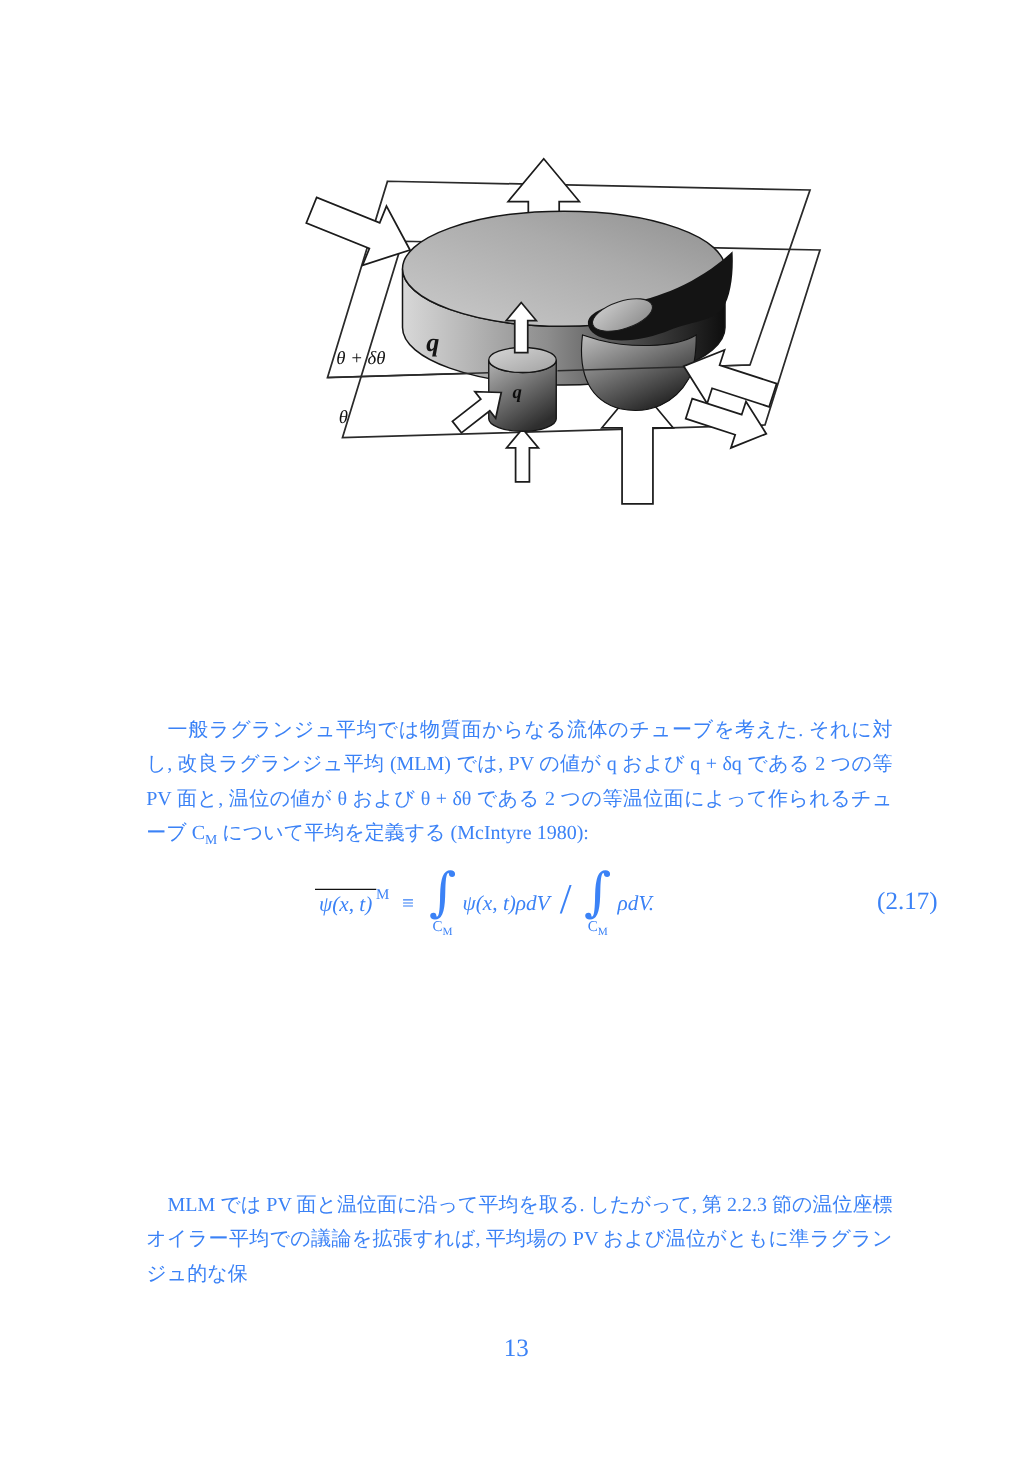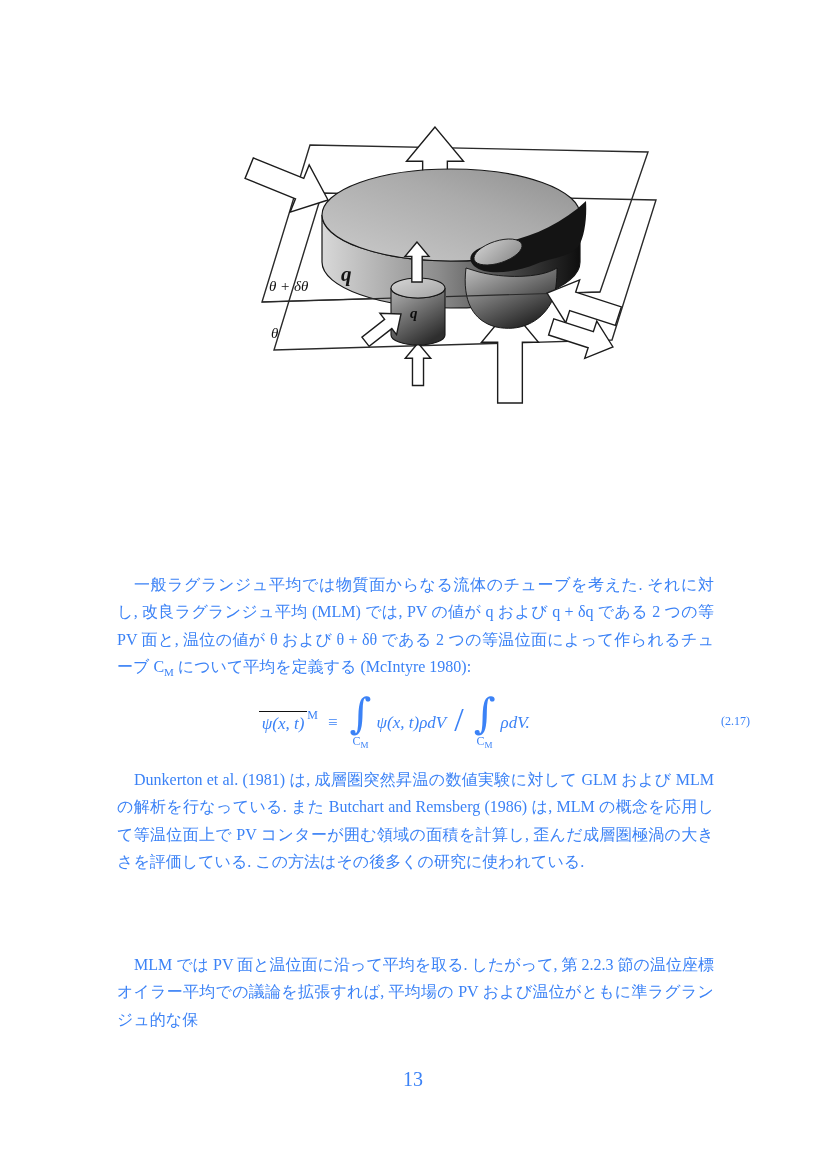--- a/index.html
+++ b/index.html
@@ -53,21 +53,21 @@
   }
   .eq-ovl{border-top:1.3px solid #111;padding:2px 3px 0 3px;}
   .eq-sup{font-style:normal;font-size:12px;vertical-align:top;position:relative;top:-7px;}
   .eq-equiv{font-style:normal;font-size:17px;margin:0 10px;}
   .intwrap{display:inline-flex;flex-direction:column;align-items:center;margin:0 5px 0 2px;}
   .int{font-style:normal;font-size:42px;line-height:38px;font-family:"DejaVu Serif",serif;}
   .intsub{font-style:normal;font-size:12px;line-height:12px;margin-top:2px;letter-spacing:0;}
   .intsub sub{font-size:9px;}
   .eq-slash{font-style:normal;font-size:34px;margin:0 8px 6px 8px;font-weight:300;}
   .eq-int2 .int{}
-  .eq-num{font-style:normal;font-size:12px;margin-left:auto;padding-bottom:4px;}
+  .eq-num{font-style:normal;font-size:20px;margin-left:auto;padding-bottom:4px;}
   
   .pageno{
     top:1068px;left:0;width:826px;
     text-align:center;font-size:20px;
   }
 </style>
 </head>
 <body>
 
 <div class="page">
@@ -171,23 +171,20 @@
       <span class="eq-slash">/</span>
       <span class="intwrap eq-int2">
         <span class="int">∫</span>
         <span class="intsub"><span>C</span><sub>M</sub></span>
       </span>
       <span>ρdV.</span>
     </span>
     <span class="eq-num">(2.17)</span>
   </div>
 
-  <div class="abs para p2">
-    <span class="indent">Dunkerton et al. (1981) は, 成層圏突然昇温の数値実験に対して GLM および MLM の解析を行なっている. また Butchart and Remsberg (1986) は, MLM の概念を応用して等温位面上で PV コンターが囲む領域の面積を計算し, 歪んだ成層圏極渦の大きさを評価している. この方法はその後多くの研究に使われている.</span>
-  </div>
 
 
   <div class="abs para p3">
     <span class="indent">MLM では PV 面と温位面に沿って平均を取る. したがって, 第 2.2.3 節の温位座標オイラー平均での議論を拡張すれば, 平均場の PV および温位がともに準ラグランジュ的な保</span>
   </div>
 
   <div class="abs pageno">13</div>
 
 </div>
 

